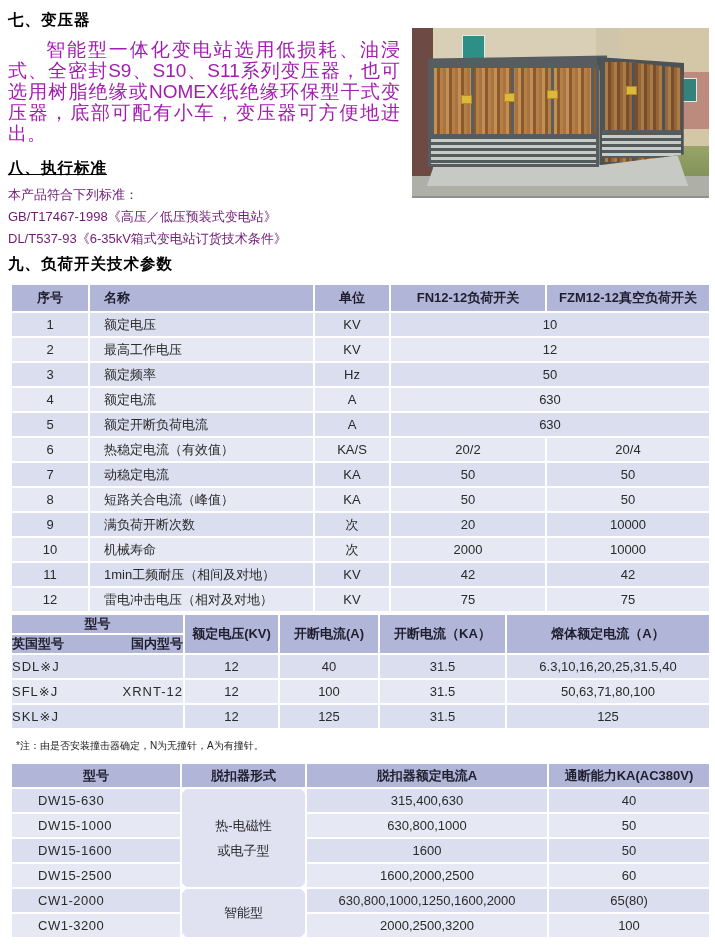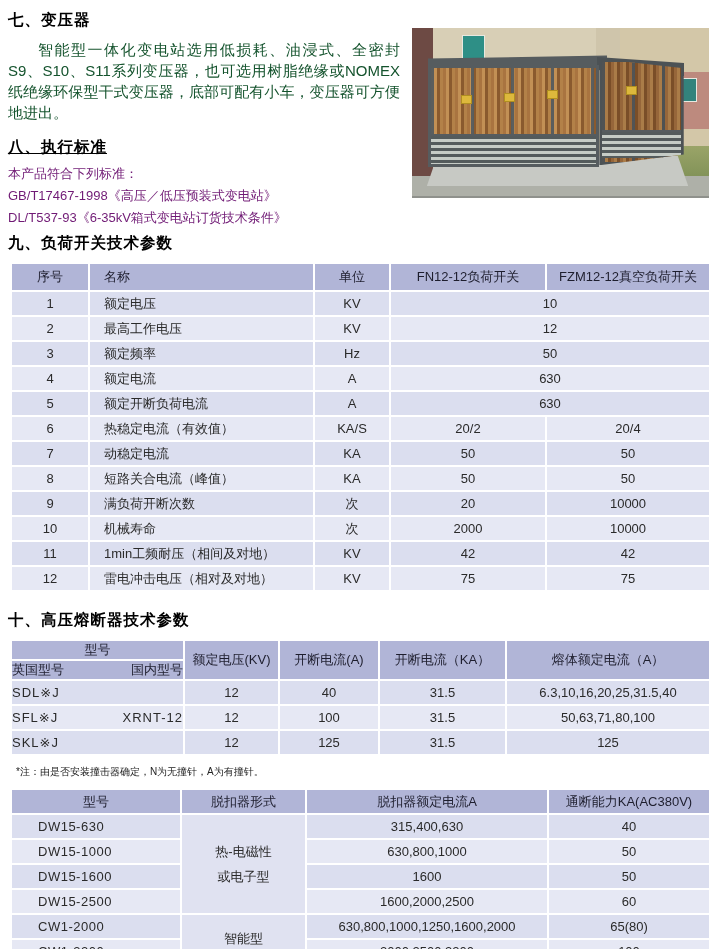--- a/index.html
+++ b/index.html
@@ -6,21 +6,21 @@
   .page{
     position:relative;width:715px;height:949px;overflow:hidden;background:#fff;
     font-family:"Liberation Sans","DejaVu Sans",sans-serif;color:#1a1a1a;
     padding:0;box-sizing:border-box;
   }
   .inner{padding:6px 6px 0 6px;}
   
   .top-row{display:flex;align-items:flex-start;}
   .top-left{width:398px;flex:0 0 398px;}
   h2.sec{font-size:15.5px;font-weight:bold;color:#000;margin:4px 0 8px 2px;letter-spacing:1px;}
-  .para{font-size:15px;line-height:21px;text-align:justify;text-indent:2em;color:#14532d;margin:0 4px 0 2px;}
+  .para{font-size:19px;line-height:21px;text-align:justify;text-indent:2em;color:#a21caf;margin:0 4px 0 2px;}
   .std-intro,.std-line{font-size:13px;line-height:22px;color:#701a75;margin:0 0 0 2px;}
   
   .photo{position:relative;width:303px;height:168px;margin:22px 0 0 8px;overflow:hidden;background:#cfc5ab;border-bottom:2px solid #8f918c;}
   .ph-bldgL{position:absolute;left:0;top:0;width:62%;height:62%;background:#d8cfb6;}
   .ph-brickL{position:absolute;left:0;top:20%;width:62%;height:42%;background:#c08b82;}
   .ph-darkL{position:absolute;left:0;top:0;width:7%;height:100%;background:#6d4a44;}
   .ph-winL1{position:absolute;left:17%;top:4%;width:7%;height:14%;background:#2e8f86;border:1px solid #e8e8e0;}
   .ph-winL2{position:absolute;left:6.5%;top:24%;width:8%;height:9%;background:#27726c;border:1px solid #e8e8e0;}
   .ph-bldgR{position:absolute;right:0;top:0;width:30%;height:78%;background:#d3c7a8;}
   .ph-brickR{position:absolute;right:0;top:26%;width:30%;height:34%;background:#bd8a7e;}
@@ -41,24 +41,24 @@
     clip-path:polygon(0 0,100% 9%,100% 90%,0 100%);
     background:
       repeating-linear-gradient(90deg,rgba(76,82,85,.95) 0 3px,rgba(0,0,0,0) 3px 30px),
       repeating-linear-gradient(90deg,#96663a 0 3px,#aa7c48 3px 6px,#7a4e28 6px 9px);}
   .cab-side .louver{height:26%;bottom:4%;}
   .tag{position:absolute;width:9px;height:7px;background:#ddb83c;border:1px solid #b08f20;}
   
   table{border-collapse:collapse;table-layout:fixed;margin:0 0 0 4px;}
   td,th{border:2px solid #fff;font-size:13px;font-weight:normal;color:#2a2a2a;text-align:center;
         padding:0;height:23px;overflow:hidden;white-space:nowrap;box-sizing:content-box;}
-  .hd{background:#b1b5d7;color:#1e1e2e;}
+  .hd{background:#b1b5d7;color:#1e1e2e;font-weight:bold;}
   .r-odd{background:#dbdeef;}
   .r-even{background:#e6e8f4;}
-  .r-merge{background:#e0e2f1;}
+  .r-merge{background:#e0e2f1;border-radius:10px;}
   .cell-left{text-align:left;padding-left:14px;}
   .ls-table th{height:26px;}
   .model-flex{display:flex;width:100%;}
   .model-flex .m-uk{width:46%;text-align:left;padding-left:0;letter-spacing:1px;}
   .model-flex .m-cn{width:54%;text-align:right;letter-spacing:1px;}
   .note{font-size:10px;color:#222;margin:9px 0 9px 10px;}
   .trip-lines span{display:block;line-height:25px;}
   .bk-model{text-align:left;padding-left:26px;letter-spacing:.5px;}
   .sec-mid{margin:14px 0 8px 2px;}
 </style>
@@ -200,21 +200,20 @@
     <tr>
       <td class="r-even">12</td>
       <td class="r-even cell-left">雷电冲击电压（相对及对地）</td>
       <td class="r-even">KV</td>
       <td class="r-even">75</td>
       <td class="r-even">75</td>
     </tr>
   </tbody>
       </table>
 
-  <h2 class="sec sec-mid" style="margin-top:18px;">十、高压熔断器技术参数</h2>
 
   <table style="width:699px">
     <colgroup>
           <col style="width:173px">
           <col style="width:95px">
           <col style="width:100px">
           <col style="width:127px">
           <col style="width:204px">
         </colgroup>
     <tbody>

